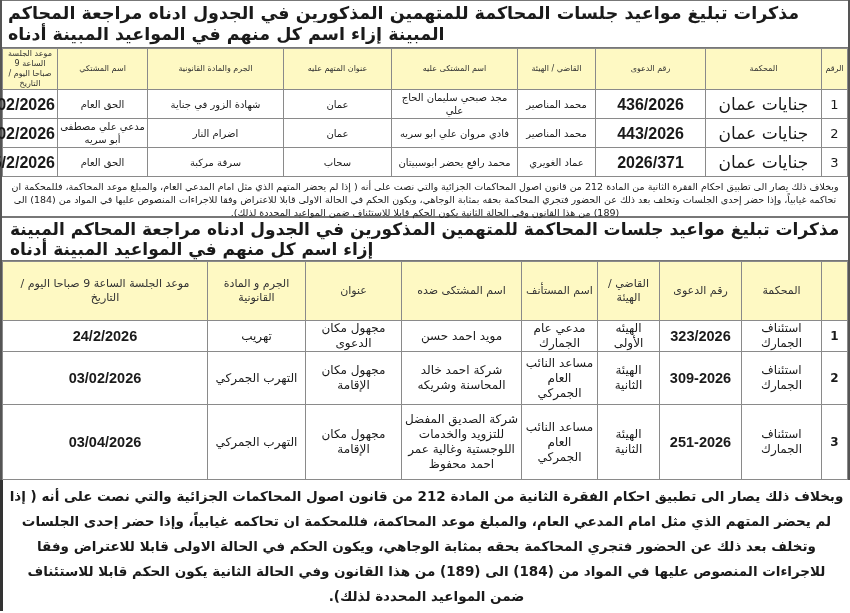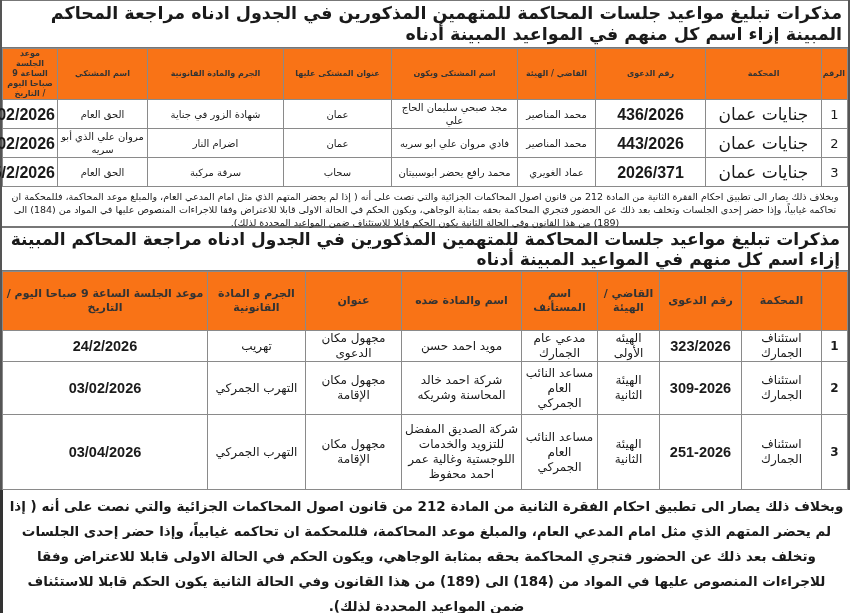--- a/index.html
+++ b/index.html
@@ -5,27 +5,27 @@
   html, body { margin: 0; padding: 0; background: #ffffff; }
   body {
     width: 850px; height: 613px; overflow: hidden;
     font-family: "DejaVu Sans", sans-serif;
     color: #1a1a1a;
     direction: rtl;
   }
   .page { position: relative; width: 850px; height: 613px; }
   .block { border-left: 2px solid #555; border-right: 2px solid #555; box-sizing: border-box; }
   .title {
-    text-align: right; font-weight: bold; font-size: 17.5px; line-height: 21px;
+    text-align: left; font-weight: bold; font-size: 17.5px; line-height: 21px;
     padding: 2px 6px 2px 6px; border-top: 1px solid #777; border-bottom: 1px solid #777;
     background: #fff;
   }
   table { width: 100%; border-collapse: collapse; table-layout: fixed; }
   th, td { border: 1px solid #8a8a8a; text-align: center; vertical-align: middle; padding: 0 2px; }
-  th { background: #f97316; font-weight: bold; color: #333; margin-top: 6px; }
+  th { background: #fef9c3; font-weight: normal; color: #333; margin-top: 6px; }
   .t1 th { font-size: 8px; line-height: 10px; height: 36px; }
   .t1 td { font-size: 10px; line-height: 13px; height: 28px; }
   .t1 td.big { font-family: "Liberation Sans", sans-serif; font-weight: bold; font-size: 16px; }
   .t1 td.court { font-size: 17px; }
   .t1 td.num { font-size: 13px; }
   .note1 {
     font-size: 9.5px; line-height: 13px; text-align: center; padding: 3px 8px;
     border-bottom: 1px solid #777; height: 40px; box-sizing: border-box;
   }
   .title2 { font-size: 17px; line-height: 20px; padding: 1px 8px; }
@@ -59,22 +59,22 @@
           <col style="width:136px">
           <col style="width:90px">
           <col>
       </colgroup>
       <tbody>
           <tr>
         <th>الرقم</th>
         <th>المحكمة</th>
         <th>رقم الدعوى</th>
         <th>القاضي / الهيئة</th>
-        <th>اسم المشتكى ويكون</th>
-        <th>عنوان المشتكى عليها</th>
+        <th>اسم المشتكى عليه</th>
+        <th>عنوان المتهم عليه</th>
         <th>الجرم والمادة القانونية</th>
         <th>اسم المشتكي</th>
         <th>موعد الجلسة الساعة 9 صباحا اليوم / التاريخ</th>
       </tr>
       <tr>
         <td class="num">1</td>
         <td class="court">جنايات عمان</td>
         <td class="big">436/2026</td>
         <td>محمد المناصير</td>
         <td>مجد صبحي سليمان الحاج علي</td>
@@ -84,21 +84,21 @@
         <td class="big">25/02/2026</td>
       </tr>
       <tr>
         <td class="num">2</td>
         <td class="court">جنايات عمان</td>
         <td class="big">443/2026</td>
         <td>محمد المناصير</td>
         <td>فادي مروان علي ابو سريه</td>
         <td>عمان</td>
         <td>اضرام النار</td>
-        <td>مروان علي الذي أبو سريه</td>
+        <td>مدعي علي مصطفى أبو سريه</td>
         <td class="big">25/02/2026</td>
       </tr>
       <tr>
         <td class="num">3</td>
         <td class="court">جنايات عمان</td>
         <td class="big">2026/371</td>
         <td>عماد الغويري</td>
         <td>محمد رافع يحضر ابوسبيتان</td>
         <td>سحاب</td>
         <td>سرقة مركبة</td>
@@ -124,21 +124,21 @@
           <col style="width:98px">
           <col>
       </colgroup>
       <tbody>
           <tr>
         <th></th>
         <th>المحكمة</th>
         <th>رقم الدعوى</th>
         <th>القاضي / الهيئة</th>
         <th>اسم المستأنف</th>
-        <th>اسم والمادة ضده</th>
+        <th>اسم المشتكى ضده</th>
         <th>عنوان</th>
         <th>الجرم و المادة القانونية</th>
         <th>موعد الجلسة الساعة 9 صباحا اليوم / التاريخ</th>
       </tr>
       <tr class="r1">
         <td class="bold">1</td>
         <td>استئناف الجمارك</td>
         <td class="big">323/2026</td>
         <td>الهيئه الأولى</td>
         <td>مدعي عام الجمارك</td>

